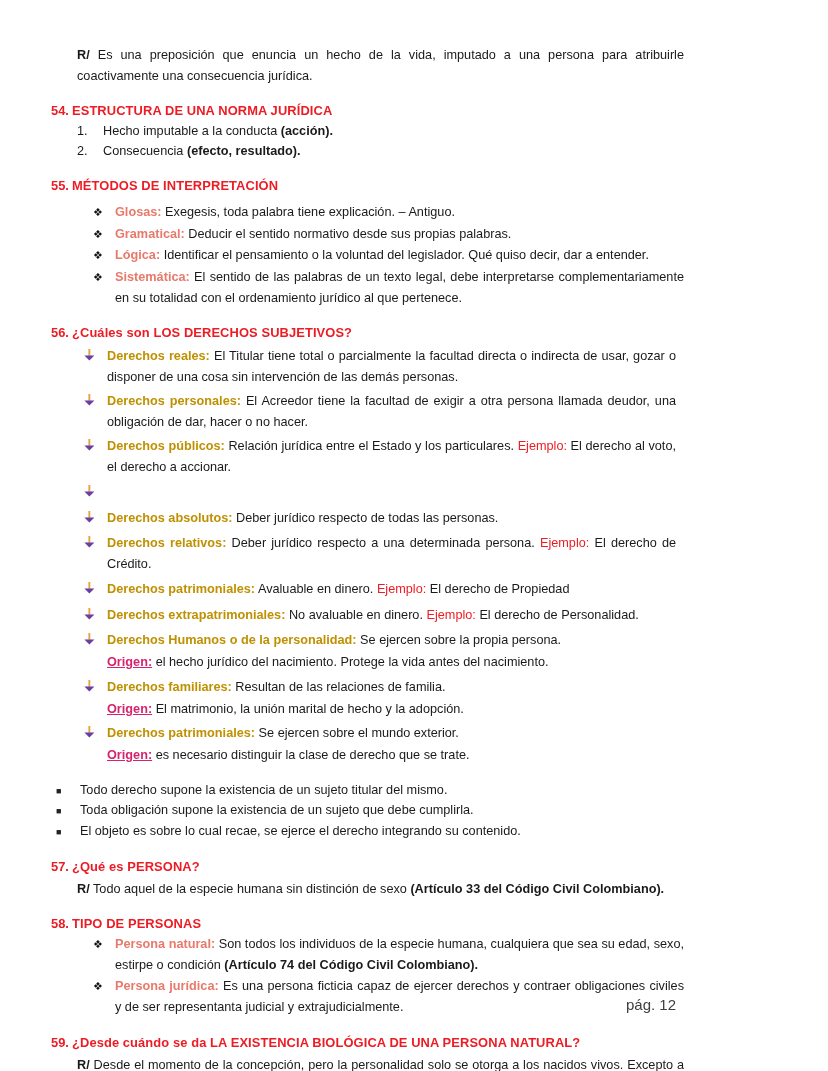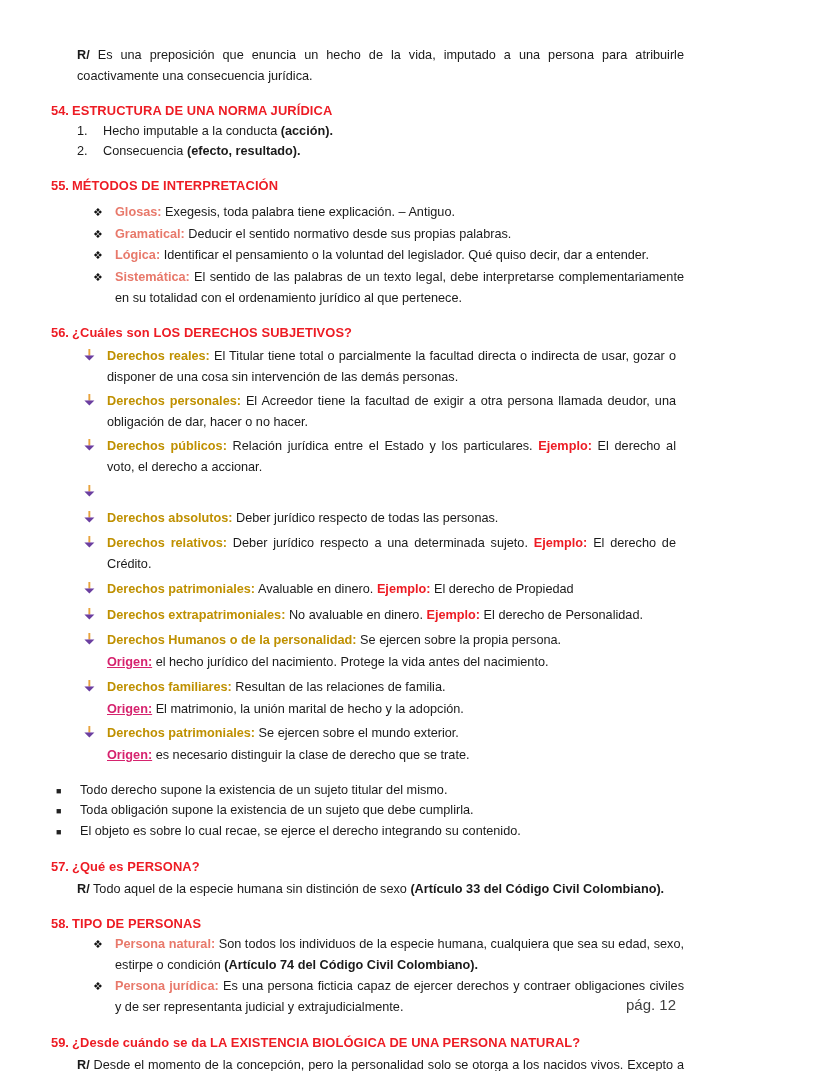--- a/index.html
+++ b/index.html
@@ -135,21 +135,21 @@
   }
   .sqlist .body {
     flex: 1;
     font-size: 12.7px;
     line-height: 1.62;
   }
 
   
   .lbl-salmon  { color: #E8796B; font-weight: bold; }
   .lbl-gold    { color: #BF9000; font-weight: bold; }
-  .lbl-red     { color: #ED1C24; font-weight: bold; }
+  .lbl-red     { color: #ED1C24; font-weight: normal; }
   .lbl-magenta { color: #D6236E; font-weight: bold; text-decoration: underline; }
   .lbl-lilac   { color: #9C8AC9; }
 
   
   .footer {
     position: absolute;
     right: 56px;
     bottom: 58px;
     font-size: 15px;
     color: #404040;
@@ -245,21 +245,21 @@
               <path d="M5.4 6.8 L1.6 6.4 L9.2 6.4 Z" fill="#9B59B6"></path>
             </svg></span></span>
         <span class="body"><span class="lbl-gold">Derechos absolutos:</span><span> Deber jurídico respecto de todas las personas.</span></span>
       </li>
       <li>
         <span class="mark"><span class="arrow-glyph"><svg viewBox="0 0 11 12" width="11" height="12" xmlns="http://www.w3.org/2000/svg">
               <rect x="4.4" y="0" width="1.9" height="6.6" fill="#E8A33D"></rect>
               <path d="M5.4 11.4 L0.4 6.4 L10.4 6.4 Z" fill="#6B3FA0"></path>
               <path d="M5.4 6.8 L1.6 6.4 L9.2 6.4 Z" fill="#9B59B6"></path>
             </svg></span></span>
-        <span class="body"><span class="lbl-gold">Derechos relativos:</span><span> Deber jurídico respecto a una determinada sujeto. </span><span class="lbl-red">Ejemplo:</span><span> El derecho de Crédito.</span></span>
+        <span class="body"><span class="lbl-gold">Derechos relativos:</span><span> Deber jurídico respecto a una determinada persona. </span><span class="lbl-red">Ejemplo:</span><span> El derecho de Crédito.</span></span>
       </li>
       <li>
         <span class="mark"><span class="arrow-glyph"><svg viewBox="0 0 11 12" width="11" height="12" xmlns="http://www.w3.org/2000/svg">
               <rect x="4.4" y="0" width="1.9" height="6.6" fill="#E8A33D"></rect>
               <path d="M5.4 11.4 L0.4 6.4 L10.4 6.4 Z" fill="#6B3FA0"></path>
               <path d="M5.4 6.8 L1.6 6.4 L9.2 6.4 Z" fill="#9B59B6"></path>
             </svg></span></span>
         <span class="body"><span class="lbl-gold">Derechos patrimoniales:</span><span> Avaluable en dinero. </span><span class="lbl-red">Ejemplo:</span><span> El derecho de Propiedad</span></span>
       </li>
       <li>

